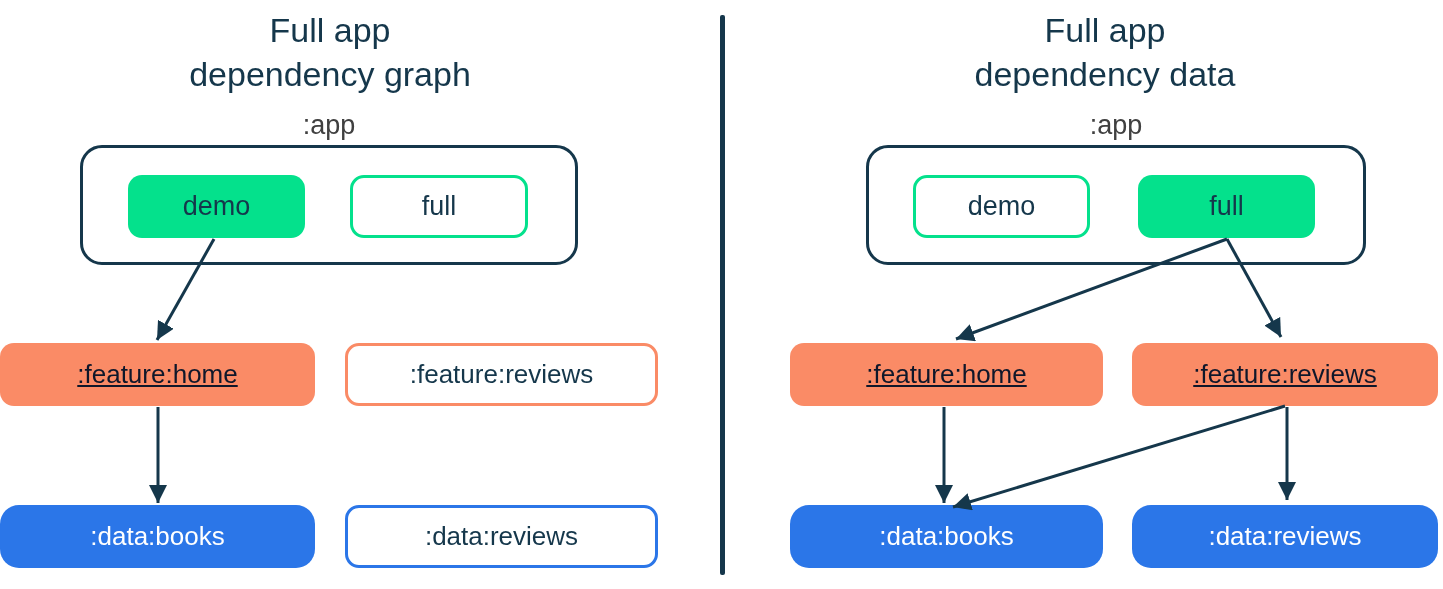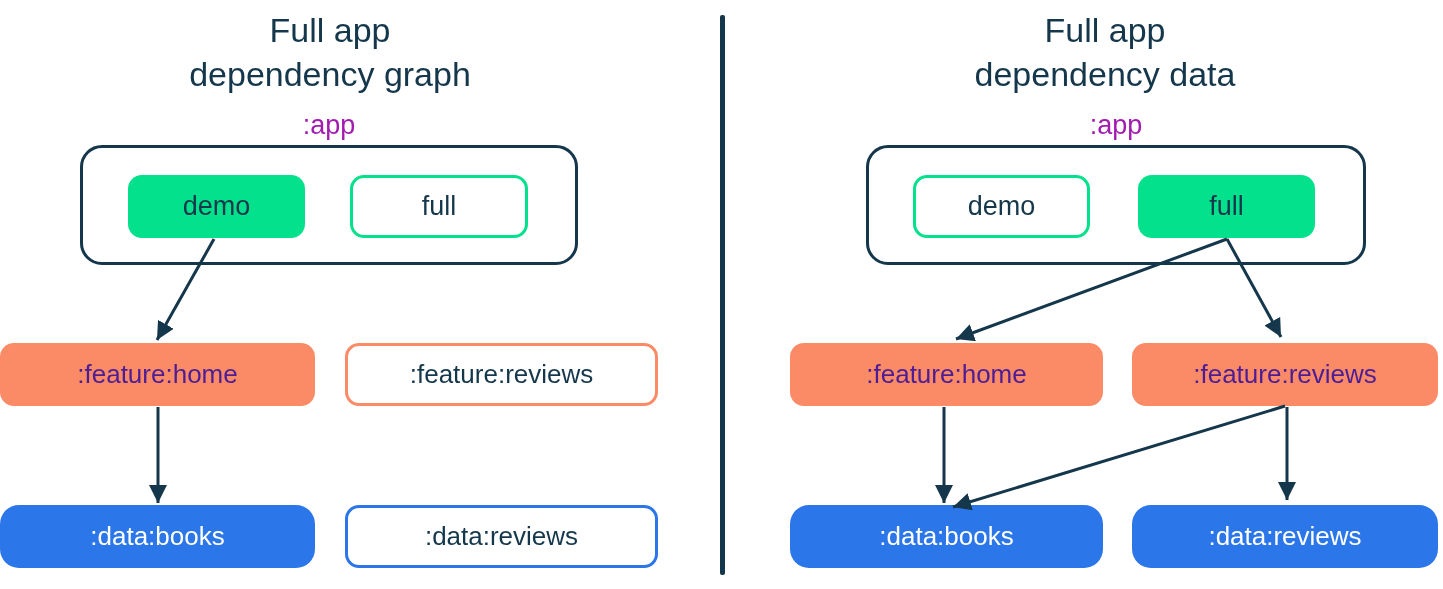--- a/index.html
+++ b/index.html
@@ -16,42 +16,42 @@
     text-align:center;
     font-size:34px;
     line-height:44px;
     white-space:pre-line;
     color:#15374B;
   }
   .group-label{
     position:absolute;
     text-align:center;
     font-size:27px;
-    color:#a21caf;
+    color:#404040;
   }
   .container{
     position:absolute;
     border:3px solid #15374B;
     border-radius:22px;
     box-sizing:border-box;
     background:transparent;
   }
   .box{
     position:absolute;
     display:flex;
     align-items:center;
     justify-content:center;
     border-radius:14px;
     box-sizing:border-box;
     font-size:26px;
   }
   .chip{font-size:27px;}
   .filled-green{background:#04E18C;color:#15374B;}
   .outlined-green{border:3px solid #04E18C;color:#15374B;background:transparent;}
-  .filled-orange{background:#FA8B66;color:#4c1d95;}
+  .filled-orange{background:#FA8B66;color:#0f172a;text-decoration:underline;}
   .outlined-orange{border:3px solid #FA8B66;color:#15374B;background:transparent;}
   .filled-blue{background:#2B76E8;color:#ffffff;border-radius:19px;}
   .outlined-blue{border:3px solid #2B76E8;color:#15374B;background:transparent;}
   .divider{
     position:absolute;
     background:#15374B;
     border-radius:2px;
   }
   svg.edges{
     position:absolute;

